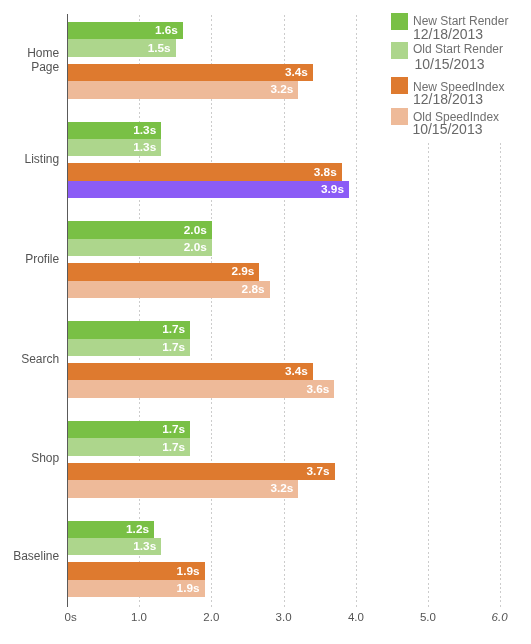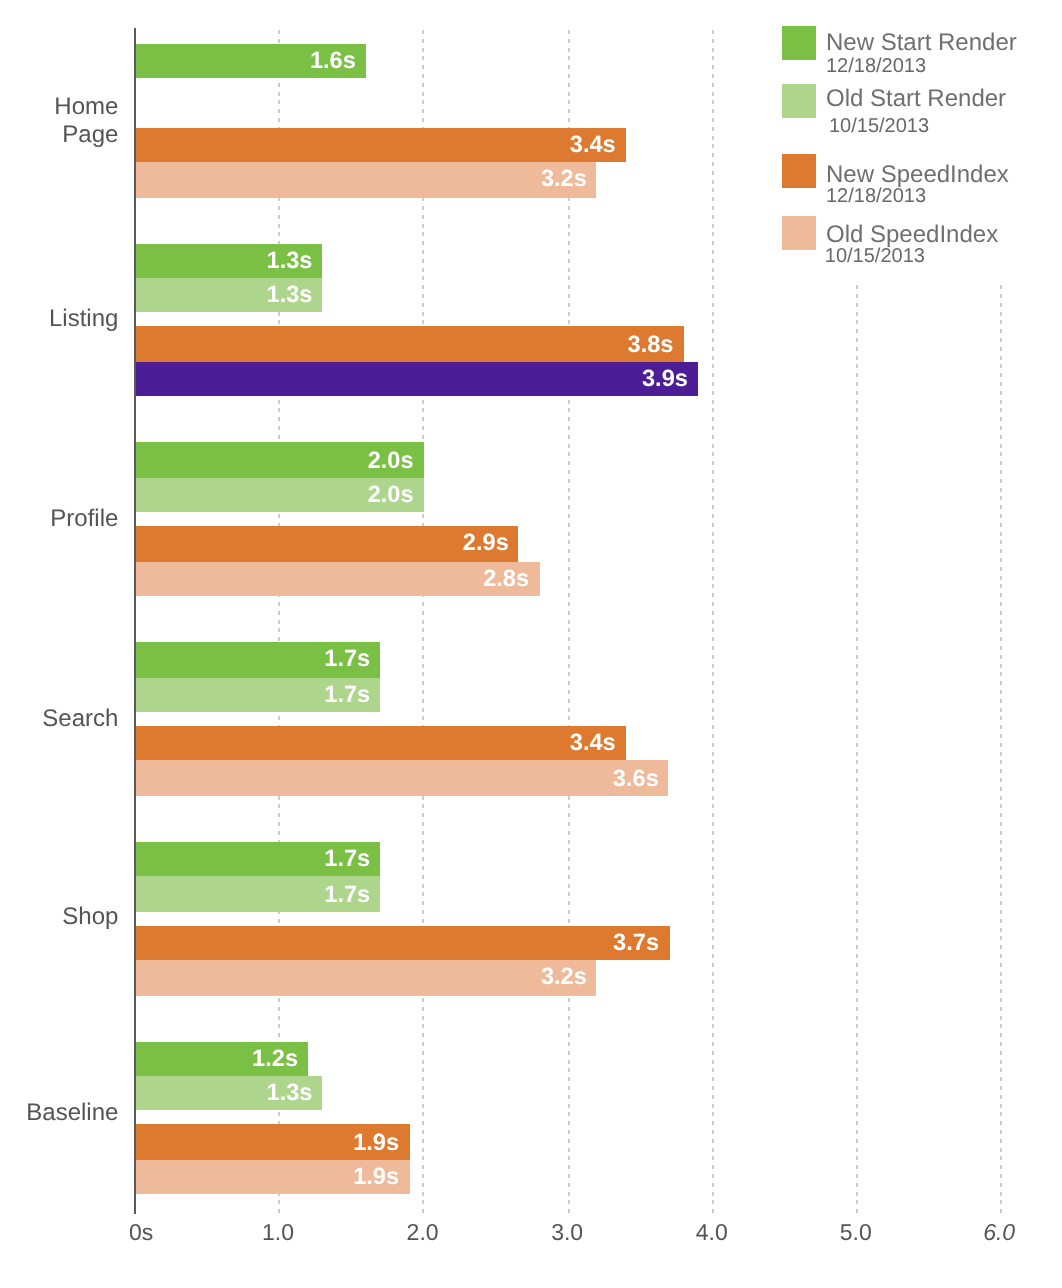--- a/index.html
+++ b/index.html
@@ -28,21 +28,21 @@
 
   
   .xtick{position:absolute;text-align:center;color:#545454;font-size:11.5px;
     line-height:14px;width:60px;}
 
   
   #legend{position:absolute;background:#ffffff;}
   .leg-swatch{position:absolute;width:17px;height:17px;}
   .leg-title{position:absolute;color:#6f6f6f;font-size:12px;line-height:14px;
     white-space:nowrap;}
-  .leg-sub{position:absolute;color:#686868;font-size:10px;line-height:12px;
+  .leg-sub{position:absolute;color:#686868;font-size:14px;line-height:12px;
     white-space:nowrap;}
 </style>
 </head>
 <body>
 
 <div id="chart">
 
   <div class="gridline" style="left: 139.1px; top: 15px; height: 591.5px;"></div>
   <div class="gridline" style="left: 211.3px; top: 15px; height: 591.5px;"></div>
   <div class="gridline" style="left: 283.5px; top: 15px; height: 591.5px;"></div>
@@ -52,40 +52,43 @@
 
   <div class="axis-line" style="left: 67.4px; top: 14px; height: 592.5px;"></div>
 
   <div class="cat-label" style="left: 0px; width: 59.2px; top: 46.115px;">
     <div>Home</div>
     <div>Page</div>
   </div>
   <div class="bar" style="left: 67.4px; top: 21.9px; width: 115.52px; height: 17.42px; background: rgb(121, 192, 69);">
     <span class="bar-value">1.6s</span>
     </div>
+  <div class="bar" style="left: 67.4px; top: 39.32px; width: 108.3px; height: 17.42px; background: rgb(173, 214, 140);">
+    <span class="bar-value">1.5s</span>
+    </div>
   <div class="bar" style="left: 67.4px; top: 63.69px; width: 245.48px; height: 17.42px; background: rgb(222, 122, 47);">
     <span class="bar-value">3.4s</span>
     </div>
   <div class="bar" style="left: 67.4px; top: 81.11px; width: 231.04px; height: 17.42px; background: rgb(238, 186, 153);">
     <span class="bar-value">3.2s</span>
     </div>
 
   <div class="cat-label" style="left: 0px; width: 59.2px; top: 152.265px;">
     <div>Listing</div>
   </div>
   <div class="bar" style="left: 67.4px; top: 121.65px; width: 93.86px; height: 17.42px; background: rgb(121, 192, 69);">
     <span class="bar-value">1.3s</span>
     </div>
   <div class="bar" style="left: 67.4px; top: 139.07px; width: 93.86px; height: 17.42px; background: rgb(173, 214, 140);">
     <span class="bar-value">1.3s</span>
     </div>
   <div class="bar" style="left: 67.4px; top: 163.44px; width: 274.36px; height: 17.42px; background: rgb(222, 122, 47);">
     <span class="bar-value">3.8s</span>
     </div>
-  <div class="bar" style="left: 67.4px; top: 180.86px; width: 281.58px; height: 17.42px; background: #4c1d95;">
+  <div class="bar" style="left: 67.4px; top: 180.86px; width: 281.58px; height: 17.42px; background: #8b5cf6;">
     <span class="bar-value">3.9s</span>
     </div>
 
   <div class="cat-label" style="left: 0px; width: 59.2px; top: 252.315px;">
     <div>Profile</div>
   </div>
   <div class="bar" style="left: 67.4px; top: 221.4px; width: 144.4px; height: 17.42px; background: rgb(121, 192, 69);">
     <span class="bar-value">2.0s</span>
     </div>
   <div class="bar" style="left: 67.4px; top: 238.82px; width: 144.4px; height: 17.42px; background: rgb(173, 214, 140);">

